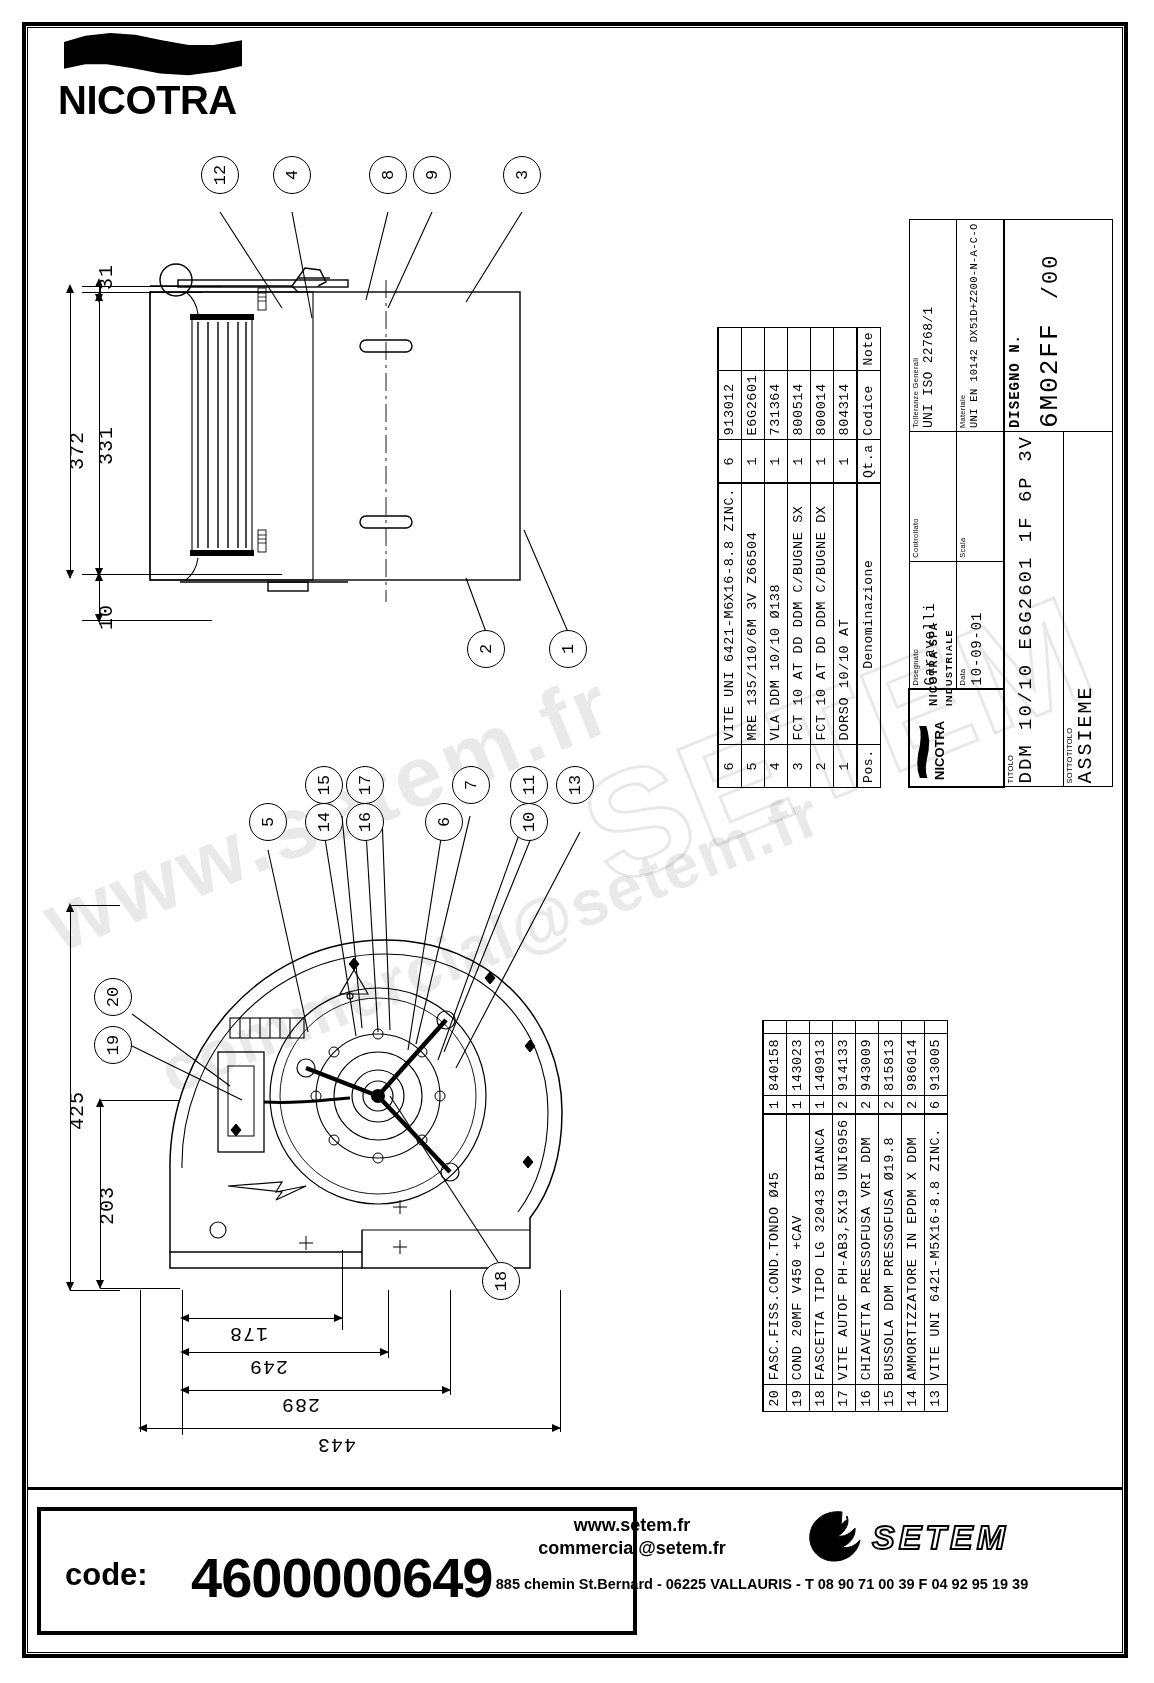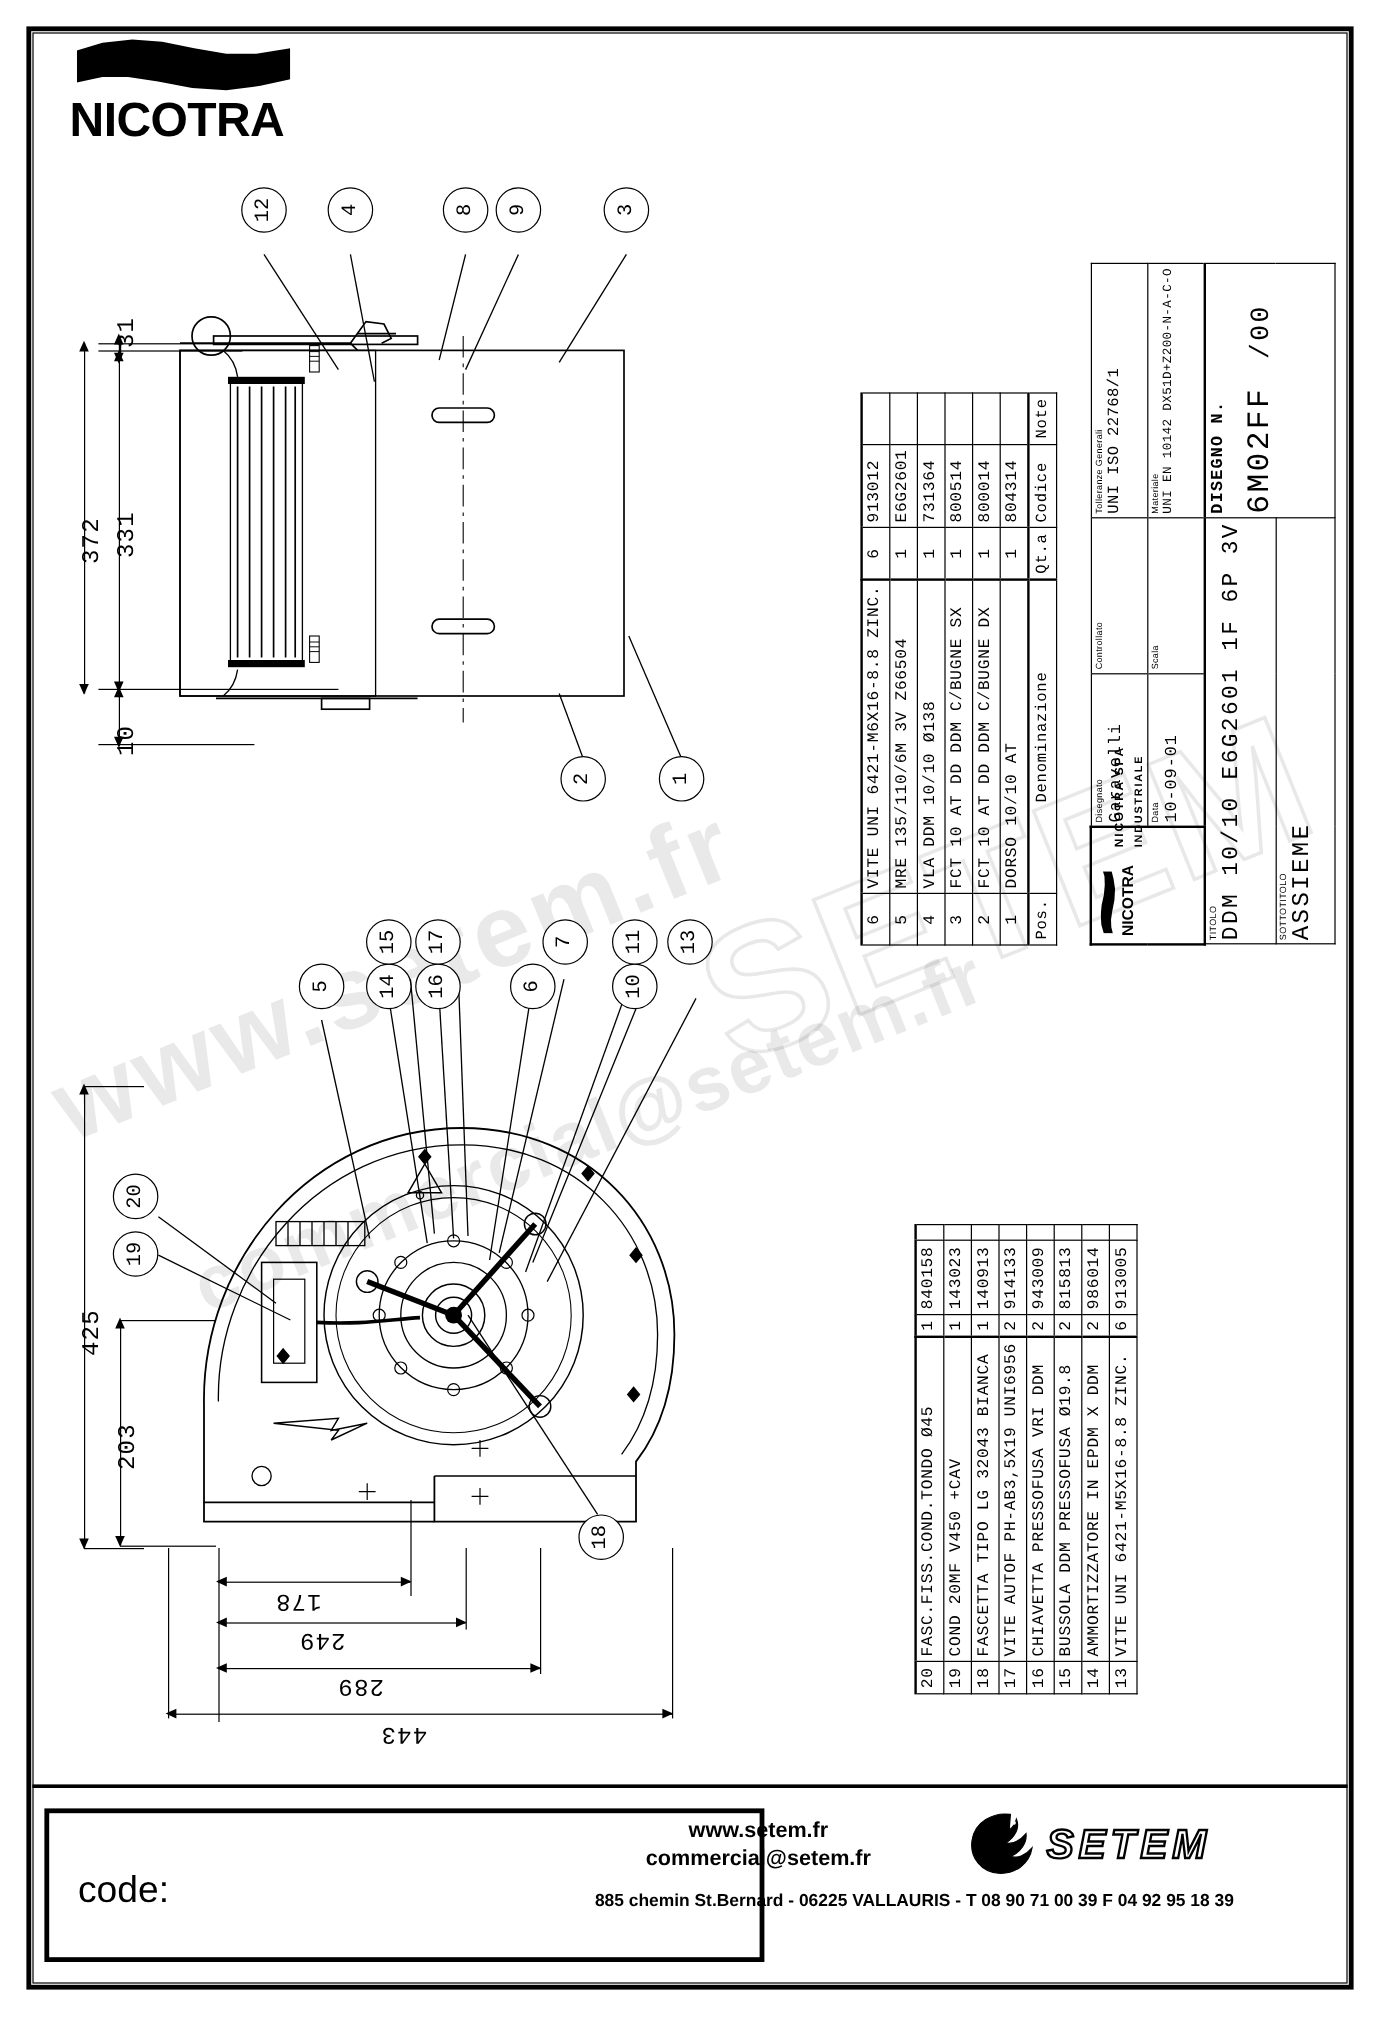--- a/index.html
+++ b/index.html
@@ -75,21 +75,21 @@
   .wm{position:absolute;color:rgba(0,0,0,0.085);font-weight:bold;white-space:nowrap;pointer-events:none;
       font-family:"Liberation Sans",sans-serif;}
   .wm1{left:30px;top:880px;font-size:86px;transform:rotate(-22deg);transform-origin:left top;letter-spacing:4px;}
   .wm2{left:150px;top:1040px;font-size:64px;transform:rotate(-22deg);transform-origin:left top;letter-spacing:2px;}
   .wm3{left:560px;top:760px;font-size:150px;transform:rotate(-22deg);transform-origin:left top;letter-spacing:3px;
        -webkit-text-stroke:3px rgba(0,0,0,0.09);color:transparent;}
 
   
   .footer{position:absolute;left:27px;top:1487px;width:1096px;height:166px;border-top:3px solid #000;box-sizing:border-box;}
   .codebox{position:absolute;left:10px;top:17px;width:600px;height:128px;border:4px solid #000;box-sizing:border-box;}
-  .codelbl{position:absolute;left:24px;top:46px;font-size:31px;font-weight:normal;}
+  .codelbl{position:absolute;left:24px;top:46px;font-size:31px;font-weight:bold;}
   .codeval{position:absolute;left:150px;top:34px;font-size:56px;font-weight:bold;letter-spacing:-1px;}
   .setem-web{position:absolute;left:455px;top:24px;width:300px;text-align:center;font-size:18px;font-weight:bold;line-height:1.25;}
   .setem-addr{position:absolute;left:420px;top:86px;width:630px;text-align:center;font-size:14.5px;font-weight:bold;}
   .setem-logo{position:absolute;left:775px;top:16px;width:260px;height:62px;}
   .setem-word{position:absolute;left:70px;top:12px;font-size:34px;font-weight:bold;font-style:italic;
       letter-spacing:4px;-webkit-text-stroke:2px #000;color:#fff;font-family:"Liberation Sans",sans-serif;}
   .setem-bird{position:absolute;left:0px;top:2px;width:66px;height:56px;}
 
   svg{display:block;}
 </style>
@@ -608,26 +608,27 @@
           <td class="c-cod">913005</td>
           <td class="c-note"></td>
         </tr>
       </tbody>
     </table>
   </div>
 
   <div class="footer">
     <div class="codebox">
       <div class="codelbl">code:</div>
+      <div class="codeval">4600000649</div>
     </div>
     <div class="setem-web">
       <div>www.setem.fr</div>
       <div>commercial@setem.fr</div>
     </div>
-    <div class="setem-addr">885 chemin St.Bernard  -  06225 VALLAURIS  -  T 08 90 71 00 39   F 04 92 95 18 39</div>
+    <div class="setem-addr">885 chemin St.Bernard  -  06225 VALLAURIS  -  T 08 90 71 00 39   F 04 92 95 19 39</div>
     <div class="setem-logo">
       <svg class="setem-bird" viewBox="0 0 66 56">
         <path d="M40 4 C26 2 10 10 8 26 C6 40 16 52 30 53 C44 54 56 45 58 32 C53 38 46 41 40 39 C48 36 54 28 53 20 C48 26 42 29 36 28 C44 23 48 15 45 8 C44 12 42 15 39 17 Z" fill="#000" stroke="#000" stroke-width="1"></path>
         <circle cx="43" cy="11" r="1.6" fill="#fff"></circle>
       </svg>
       <div class="setem-word">SETEM</div>
     </div>
   </div>
 
 </div>

